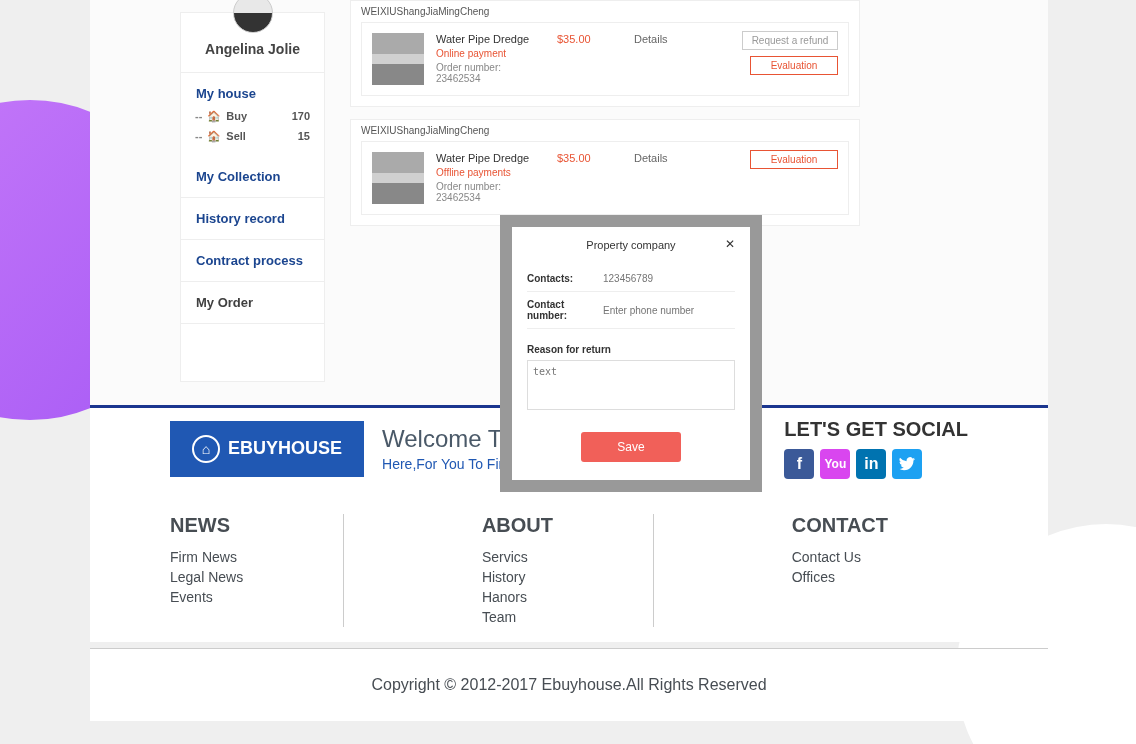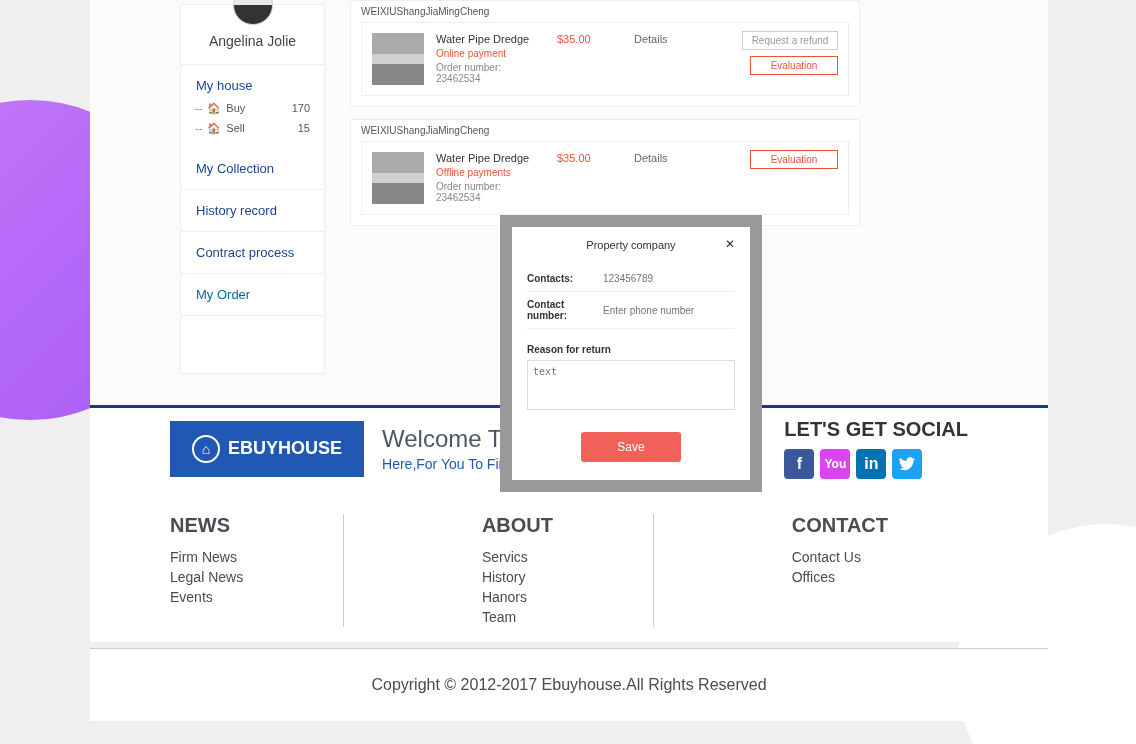--- a/index.html
+++ b/index.html
@@ -33,25 +33,26 @@
       position: absolute;
       left: 90px;
       top: 0;
       width: 958px;
       background: #fbfbfb;
       height: 405px;
     }
     .sidebar {
       position: absolute;
       left: 180px;
-      top: 4px;
+      top: 12px;
       width: 145px;
       background: #fff;
       border: 1px solid #eee;
       min-height: 370px;
+      font-weight: bold;
     }
     .avatar {
       width: 40px;
       height: 40px;
       border-radius: 50%;
       background: linear-gradient(#e8e8e8 50%, #333 50%);
       margin: -20px auto 8px;
       border: 1px solid #ccc;
     }
     .user-name {
@@ -61,21 +62,21 @@
       padding-bottom: 15px;
       border-bottom: 1px solid #eee;
     }
     .sidebar-section {
       border-bottom: 1px solid #eee;
       padding: 13px 15px;
       font-size: 13px;
       color: #1b458f;
       cursor: pointer;
     }
-    .sidebar-section.active { color: #0369a1; }
+    .sidebar-section.active { color: #404040; }
     .sidebar-subitems {
       padding: 0 14px 10px;
       font-size: 11px;
     }
     .sub-item {
       display: flex;
       align-items: center;
       justify-content: space-between;
       padding: 3px 0;
       color: #555;

